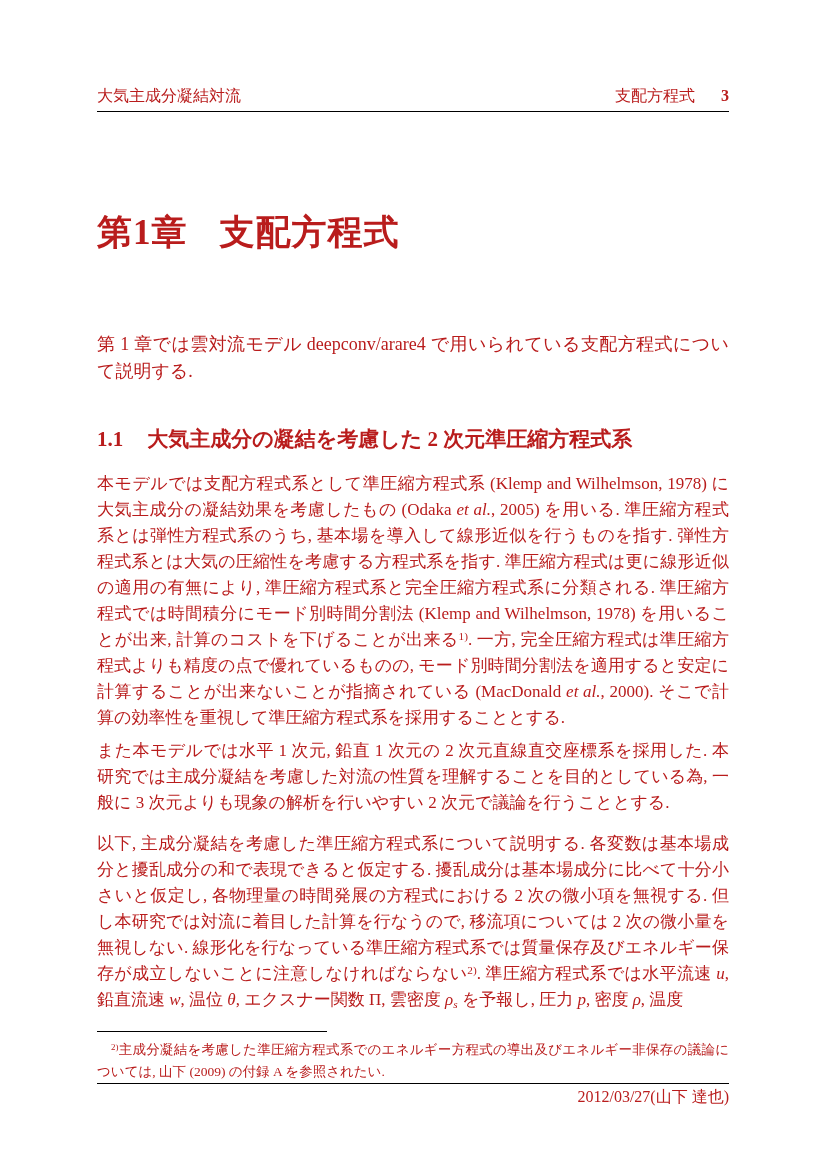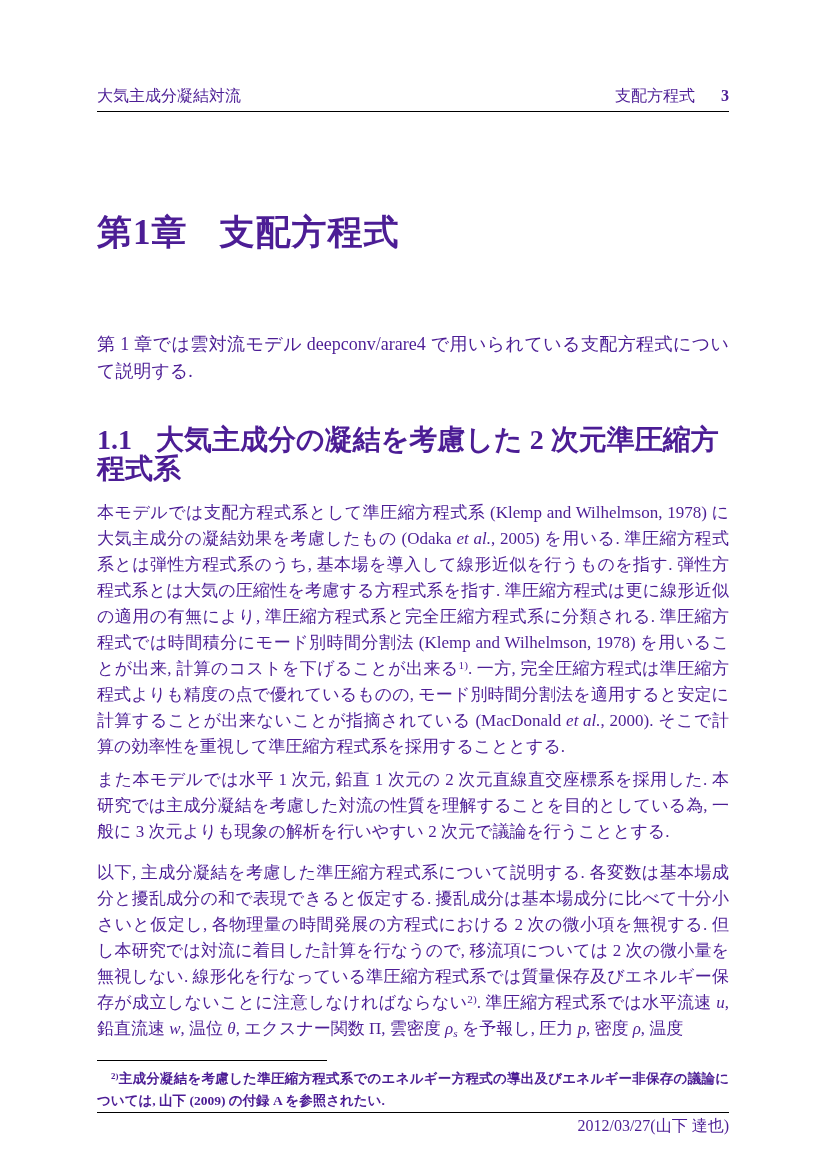--- a/index.html
+++ b/index.html
@@ -6,21 +6,21 @@
     margin: 0;
     padding: 0;
     background: #e8e8e8;
   }
   .page {
     position: relative;
     width: 826px;
     height: 1169px;
     margin: 0 auto;
     background: #ffffff;
-    color: #4c1d95;
+    color: #b91c1c;
     font-family: "Liberation Serif", "DejaVu Serif", serif;
     box-sizing: border-box;
     padding: 86px 97px 74px 97px;
     display: flex;
     flex-direction: column;
     overflow: hidden;
   }
   
   .running-header {
     display: flex;
@@ -45,21 +45,21 @@
   
   .intro-paragraph {
     margin-top: 76px;
     font-size: 18px;
     line-height: 27px;
     text-align: justify;
   }
   
   .section-heading {
     margin-top: 40px;
-    font-size: 28px;
+    font-size: 21px;
     font-weight: bold;
     line-height: 29px;
   }
   .section-heading .sec-number { margin-right: 24px; }
   
   .body-paragraph {
     font-size: 17px;
     line-height: 26px;
     text-align: justify;
   }
@@ -129,21 +129,21 @@
   </h2>
 
   <p class="body-paragraph" style="margin-bottom:0;"><span>本モデルでは支配方程式系として準圧縮方程式系 (Klemp and Wilhelmson, 1978) に大気主成分の凝結効果を考慮したもの (Odaka </span><span class="run-i">et al.</span><span>, 2005) を用いる. 準圧縮方程式系とは弾性方程式系のうち, 基本場を導入して線形近似を行うものを指す. 弾性方程式系とは大気の圧縮性を考慮する方程式系を指す. 準圧縮方程式は更に線形近似の適用の有無により, 準圧縮方程式系と完全圧縮方程式系に分類される. 準圧縮方程式では時間積分にモード別時間分割法 (Klemp and Wilhelmson, 1978) を用いることが出来, 計算のコストを下げることが出来る</span><span class="run-sup">1)</span><span>. 一方, 完全圧縮方程式は準圧縮方程式よりも精度の点で優れているものの, モード別時間分割法を適用すると安定に計算することが出来ないことが指摘されている (MacDonald </span><span class="run-i">et al.</span><span>, 2000). そこで計算の効率性を重視して準圧縮方程式系を採用することとする.</span></p>
 
   <p class="body-paragraph" style="margin-bottom:0;margin-top:7px;"><span>また本モデルでは水平 1 次元, 鉛直 1 次元の 2 次元直線直交座標系を採用した. 本研究では主成分凝結を考慮した対流の性質を理解することを目的としている為, 一般に 3 次元よりも現象の解析を行いやすい 2 次元で議論を行うこととする.</span></p>
 
   <p class="body-paragraph" style="margin-bottom:0;"><span>以下, 主成分凝結を考慮した準圧縮方程式系について説明する. 各変数は基本場成分と擾乱成分の和で表現できると仮定する. 擾乱成分は基本場成分に比べて十分小さいと仮定し, 各物理量の時間発展の方程式における 2 次の微小項を無視する. 但し本研究では対流に着目した計算を行なうので, 移流項については 2 次の微小量を無視しない. 線形化を行なっている準圧縮方程式系では質量保存及びエネルギー保存が成立しないことに注意しなければならない</span><span class="run-sup">2)</span><span>. 準圧縮方程式系では水平流速 </span><span class="run-math">u</span><span>, 鉛直流速 </span><span class="run-math">w</span><span>, 温位 </span><span class="run-math">θ</span><span>, エクスナー関数 Π, 雲密度 </span><span class="run-math">ρ</span><span class="run-msub">s</span><span> を予報し, 圧力 </span><span class="run-math">p</span><span>, 密度 </span><span class="run-math">ρ</span><span>, 温度</span></p>
 
   <div class="footnote-block">
     <div class="footnote-rule"></div>
-    <p class="footnote-item" style="margin:0;font-weight:bold;"><span class="run-sup">2)</span><span>主成分凝結を考慮した準圧縮方程式系でのエネルギー方程式の導出及びエネルギー非保存の議論については, 山下 (2009) の付録 A を参照されたい.</span></p>
+    <p class="footnote-item" style="margin:0;"><span class="run-sup">2)</span><span>主成分凝結を考慮した準圧縮方程式系でのエネルギー方程式の導出及びエネルギー非保存の議論については, 山下 (2009) の付録 A を参照されたい.</span></p>
   </div>
 
   <div class="flex-spacer"></div>
 
   <div class="page-footer">
     <span>2012/03/27(山下 達也)</span>
   </div>
 
 </div>
 

